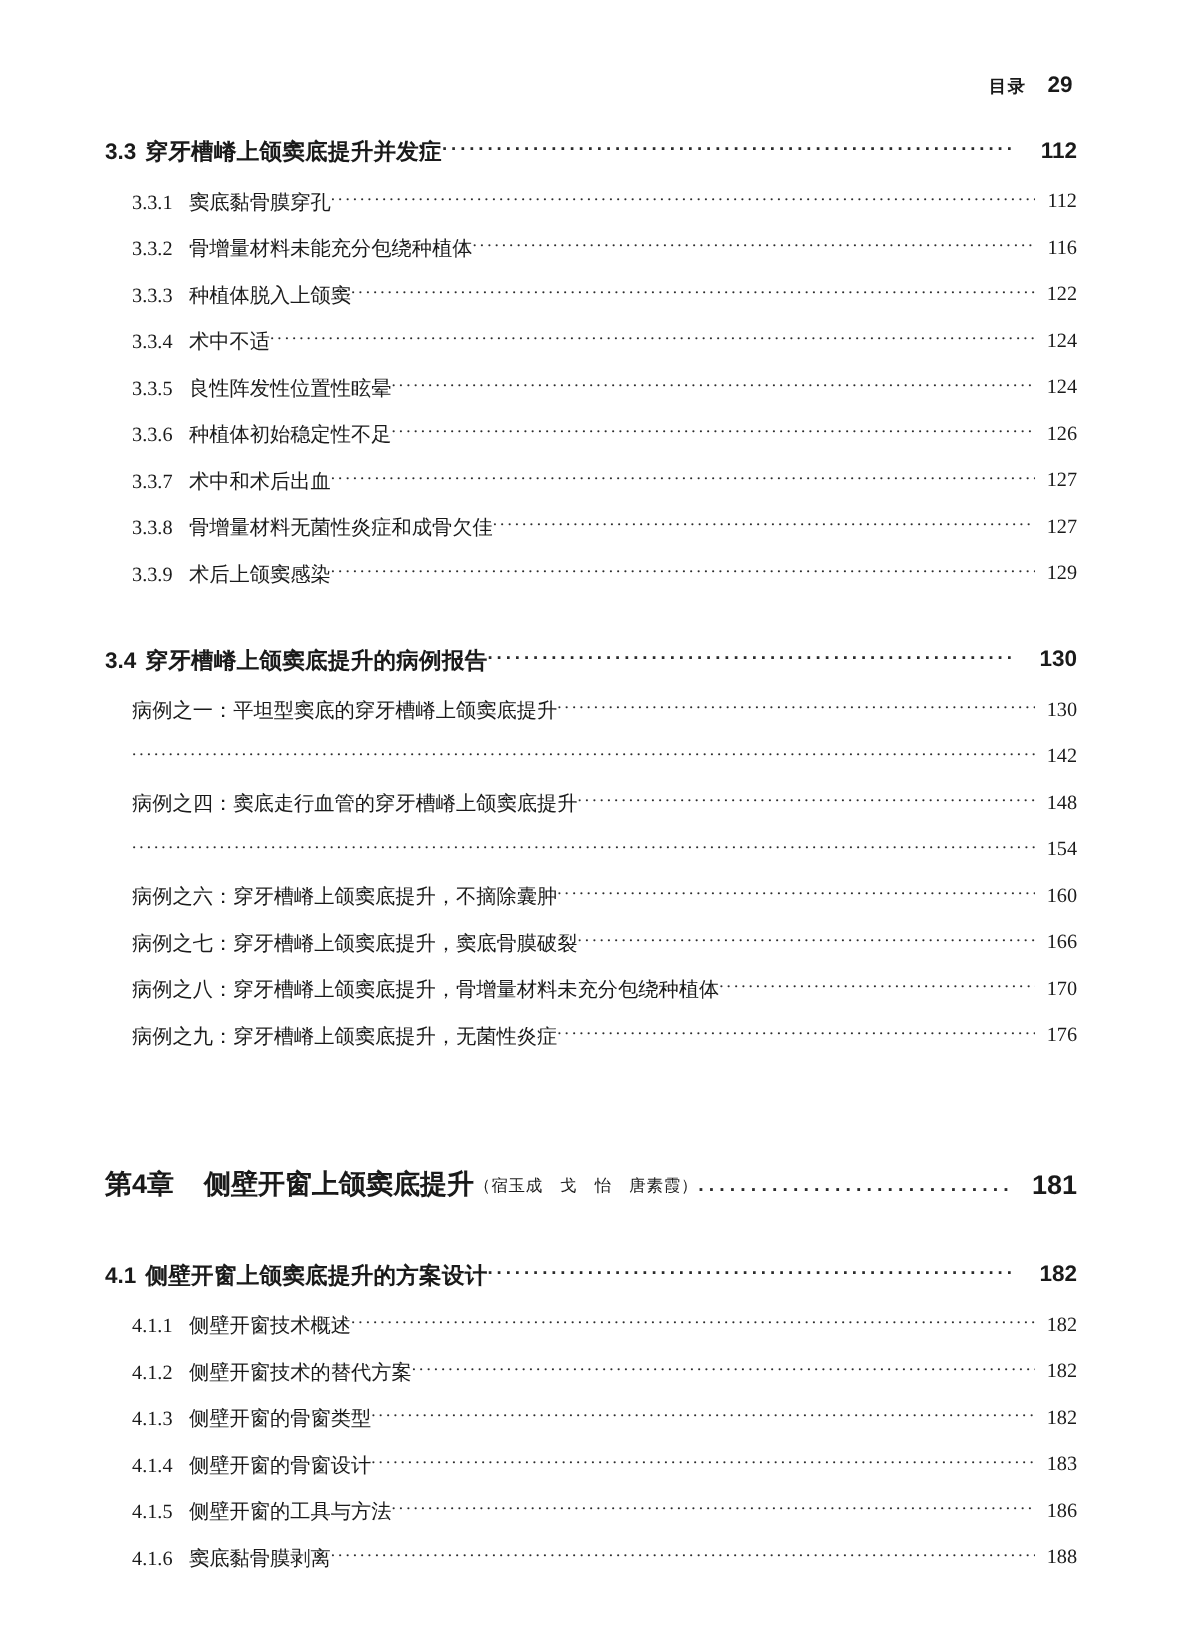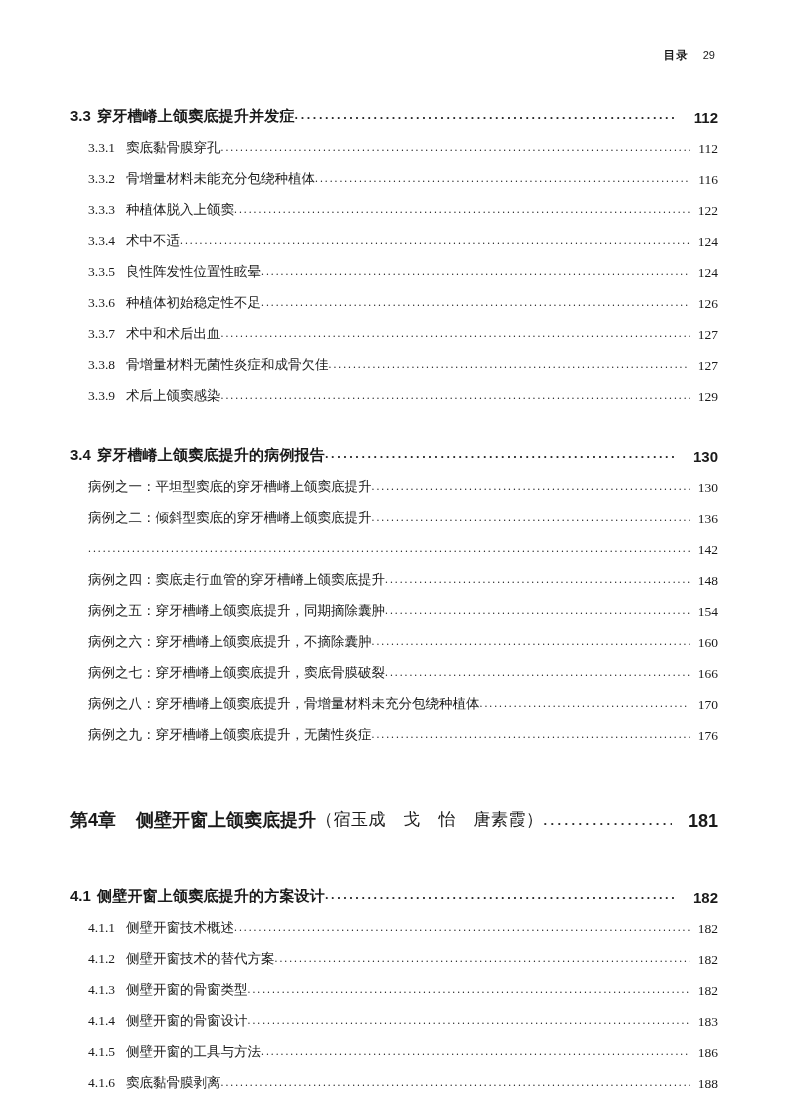--- a/index.html
+++ b/index.html
@@ -34,36 +34,36 @@
     gap: 14px;
     font-family: "Liberation Sans", "DejaVu Sans", sans-serif;
   }
   .running-head .rh-label {
     font-size: 11.5px;
     font-weight: 700;
     letter-spacing: 1px;
     color: #1a1a1a;
   }
   .running-head .rh-folio {
-    font-size: 11px;
-    font-weight: 400;
+    font-size: 15px;
+    font-weight: 700;
     color: #1a1a1a;
   }
 
   
   .toc {
     position: absolute;
     top: 92px;
     left: 70px;
     width: 648px;
   }
 
   .row {
     display: flex;
-    align-items: flex-end;
+    align-items: flex-start;
     width: 100%;
     box-sizing: border-box;
   }
 
   .row .txt {
     white-space: nowrap;
     flex: 0 0 auto;
   }
 
   .row .leader {
@@ -149,21 +149,21 @@
     height: 44px;
     align-items: flex-end;
   }
   .row.chapter .num {
     display: inline-block;
     margin-right: 20px;
   }
   .row.chapter .authors {
     font-family: "Liberation Serif", "DejaVu Serif", serif;
     font-weight: 400;
-    font-size: 17px;
+    font-size: 11px;
     letter-spacing: 0.5px;
     position: relative;
     bottom: 1px;
   }
   .row.chapter .leader::after {
     letter-spacing: 3.4px;
     font-size: 13px;
     bottom: 0.38em;
   }
   .row.chapter .pg {
@@ -241,35 +241,29 @@
         <span class="txt"><span class="num">3.4</span><span class="title">穿牙槽嵴上颌窦底提升的病例报告</span></span>
         <span class="leader"></span>
         <span class="pg">130</span>
       </div>
       <div class="row case sub">
         <span class="txt"><span class="num">病例之一：</span><span class="title">平坦型窦底的穿牙槽嵴上颌窦底提升</span></span>
         <span class="leader"></span>
         <span class="pg">130</span>
       </div>
       <div class="row case sub">
-        <span class="txt"><span class="num">病例之二：</span><span class="title">倾斜型窦底的穿牙槽嵴上颌窦底提升</span></span>
-        <span class="leader"></span>
-        <span class="pg">136</span>
-      </div>
-      <div class="row case sub">
         <span class="leader"></span>
         <span class="pg">142</span>
       </div>
       <div class="row case sub">
         <span class="txt"><span class="num">病例之四：</span><span class="title">窦底走行血管的穿牙槽嵴上颌窦底提升</span></span>
         <span class="leader"></span>
         <span class="pg">148</span>
       </div>
       <div class="row case sub">
-        <span class="txt"><span class="num">病例之五：</span><span class="title">穿牙槽嵴上颌窦底提升，同期摘除囊肿</span></span>
         <span class="leader"></span>
         <span class="pg">154</span>
       </div>
       <div class="row case sub">
         <span class="txt"><span class="num">病例之六：</span><span class="title">穿牙槽嵴上颌窦底提升，不摘除囊肿</span></span>
         <span class="leader"></span>
         <span class="pg">160</span>
       </div>
       <div class="row case sub">
         <span class="txt"><span class="num">病例之七：</span><span class="title">穿牙槽嵴上颌窦底提升，窦底骨膜破裂</span></span>

